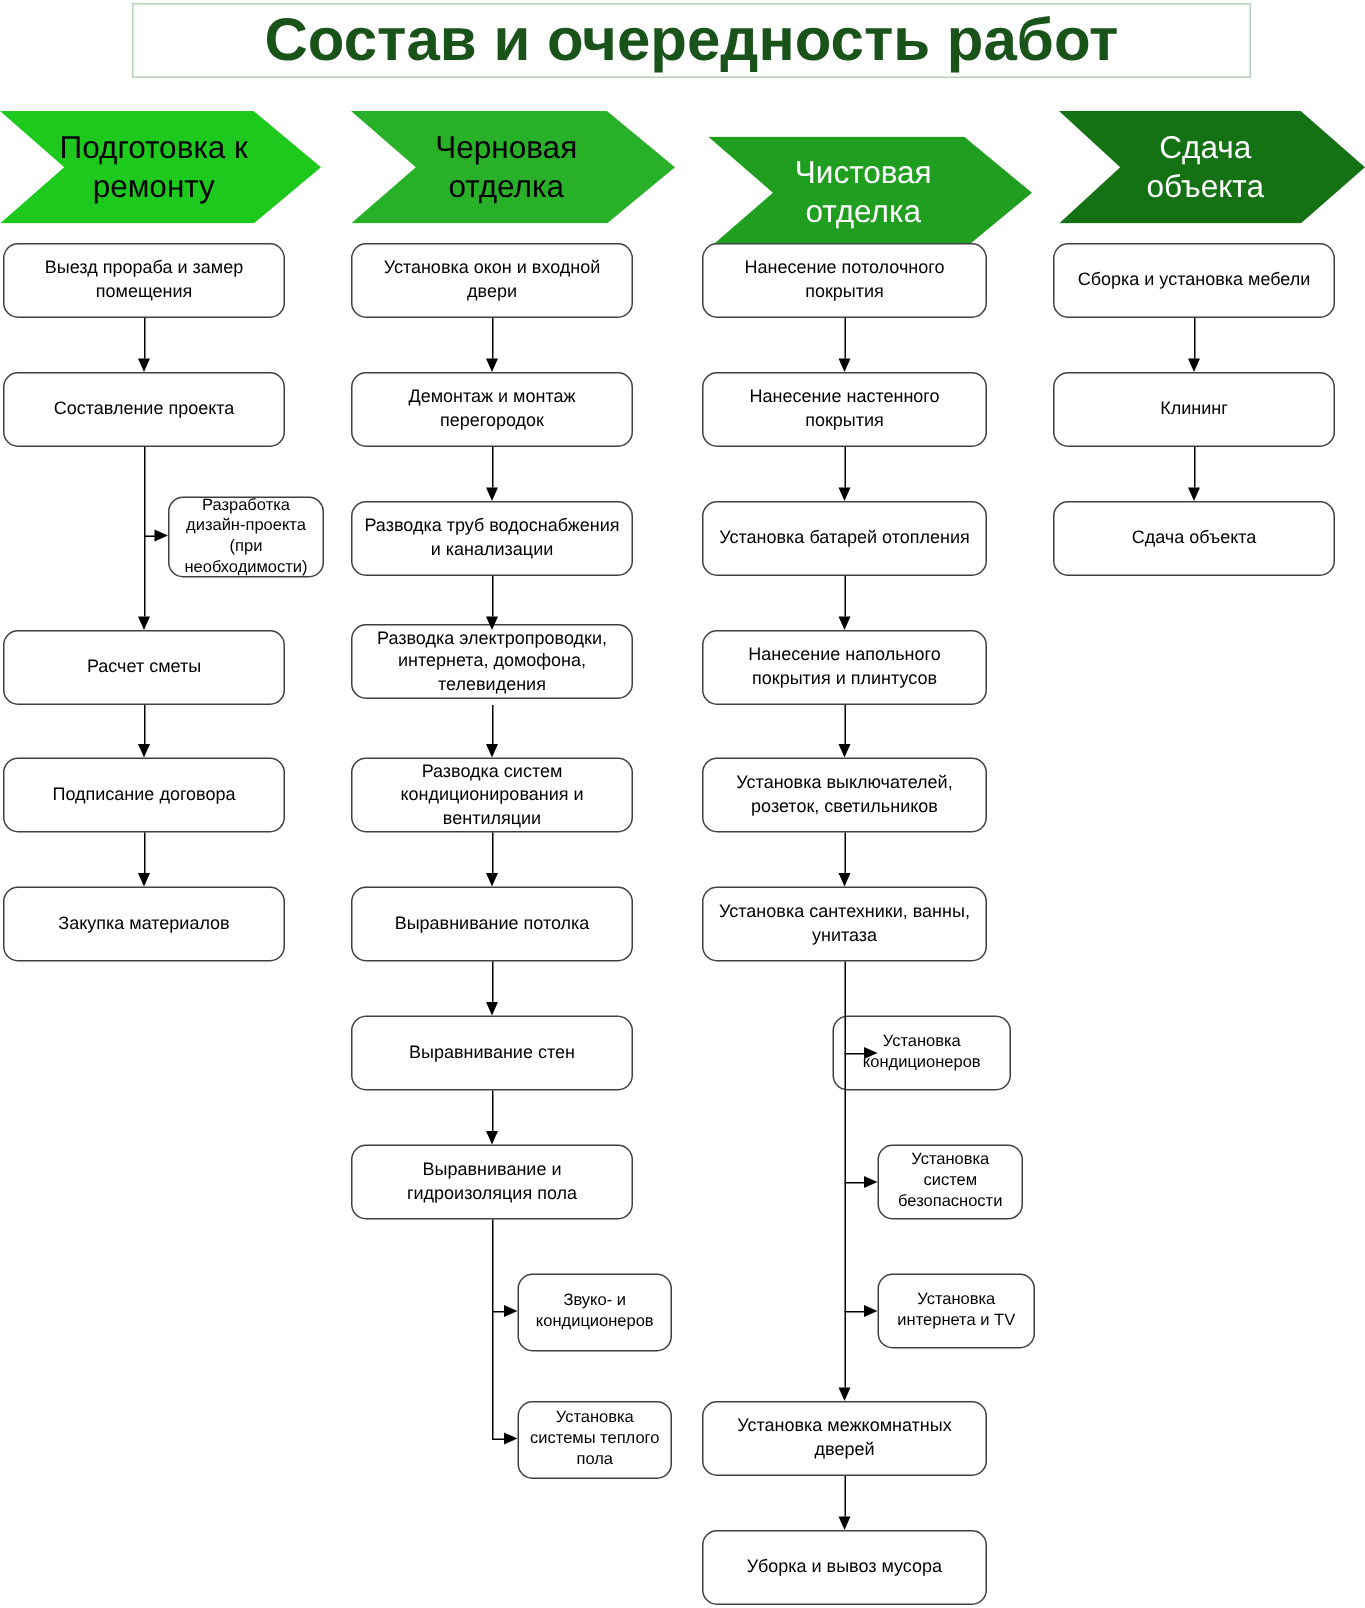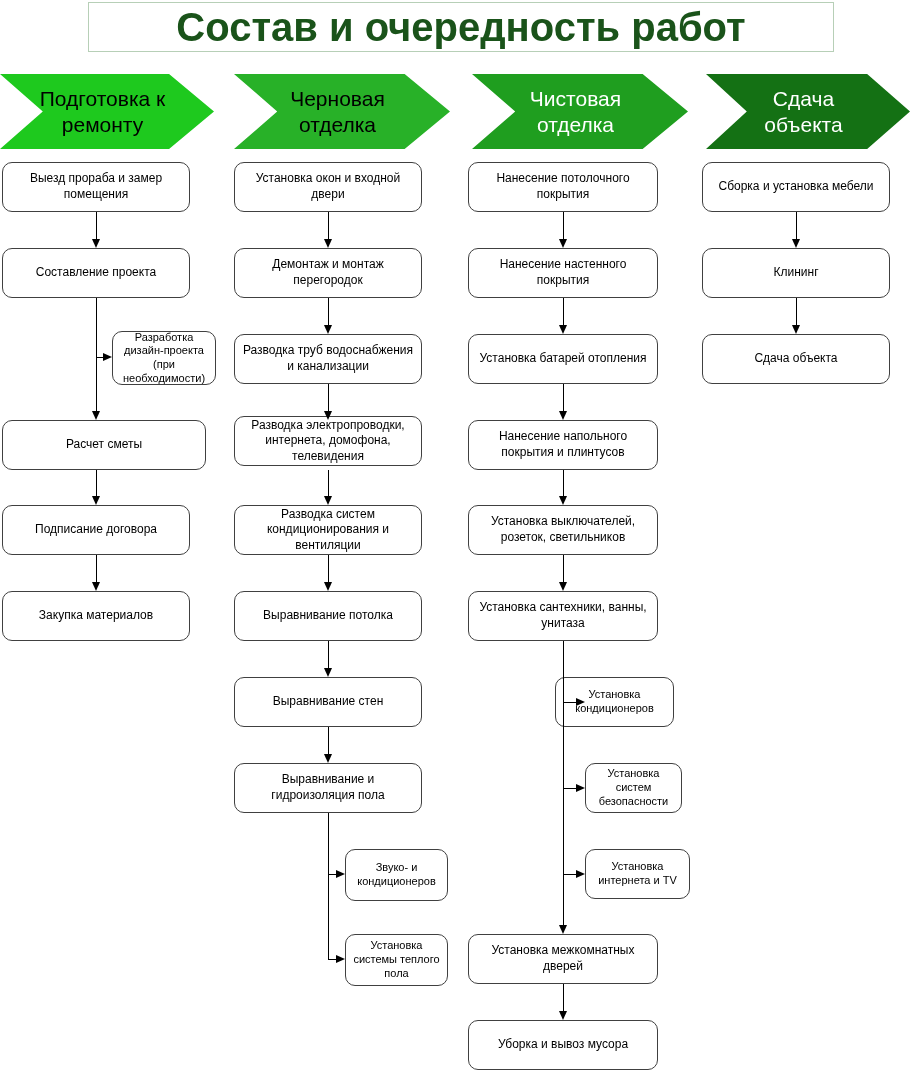--- a/index.html
+++ b/index.html
@@ -38,27 +38,27 @@
 </style>
 </head>
 <body>
 
 <div class="canvas">
 
   <div class="title-box" style="color: rgb(26, 83, 26); border-color: rgb(183, 207, 183);">Состав и очередность работ</div>
 
   <div class="stage" style="left: 0px; width: 214px; background: rgb(30, 201, 30); color: rgb(0, 0, 0);">Подготовка к ремонту</div>
   <div class="stage" style="left: 234px; width: 216px; background: rgb(40, 177, 40); color: rgb(0, 0, 0);">Черновая отделка</div>
-  <div class="stage" style="left: 472px; width: 216px; background: rgb(31, 158, 31); color: rgb(255, 255, 255);">Чистовая отделка</div>
+  <div class="stage" style="left: 472px; width: 216px; background: rgb(31, 158, 31); color: rgb(255, 255, 255); margin-top: 17px;">Чистовая отделка</div>
   <div class="stage" style="left: 706px; width: 204px; background: rgb(20, 113, 20); color: rgb(255, 255, 255);">Сдача объекта</div>
 
   <div class="node" style="left:2px;top:162px;width:188px">Выезд прораба и замер помещения</div>
   <div class="node node-sm" style="left:112px;top:331px;width:104px;height:54px">Разработка дизайн-проекта (при необходимости)</div>
   <div class="node" style="left:2px;top:248px;width:188px">Составление проекта</div>
-  <div class="node" style="left:2px;top:420px;width:204px">Расчет сметы</div>
+  <div class="node" style="left:2px;top:420px;width:188px">Расчет сметы</div>
   <div class="node" style="left:2px;top:505px;width:188px">Подписание договора</div>
   <div class="node" style="left:2px;top:591px;width:188px">Закупка материалов</div>
 
   <div class="vline" style="left:96px;top:212px;height:27px"></div>
   <div class="ah-d" style="left:92px;top:239px"></div>
   <div class="vline" style="left:96px;top:298px;height:113px"></div>
   <div class="ah-d" style="left:92px;top:411px"></div>
   <div class="hline" style="left:96px;top:357px;width:8px"></div>
   <div class="ah-r" style="left:103px;top:353px"></div>
   <div class="vline" style="left:96px;top:470px;height:26px"></div>

